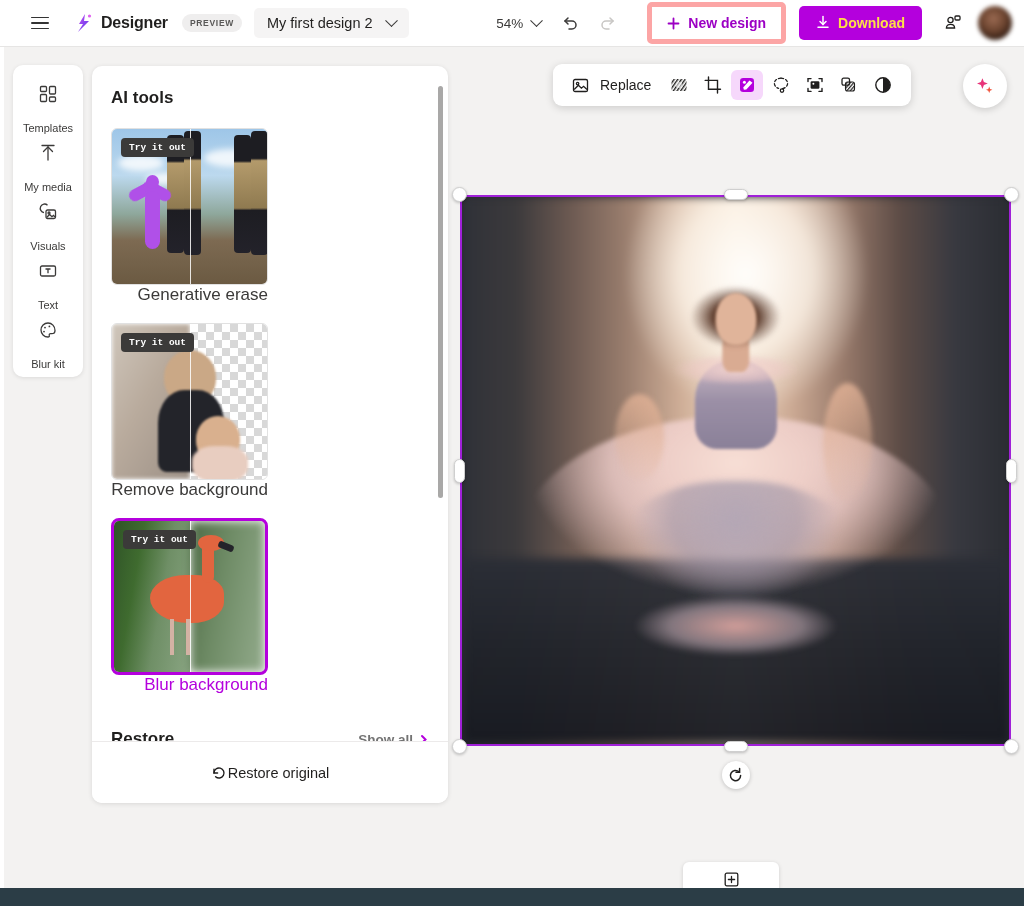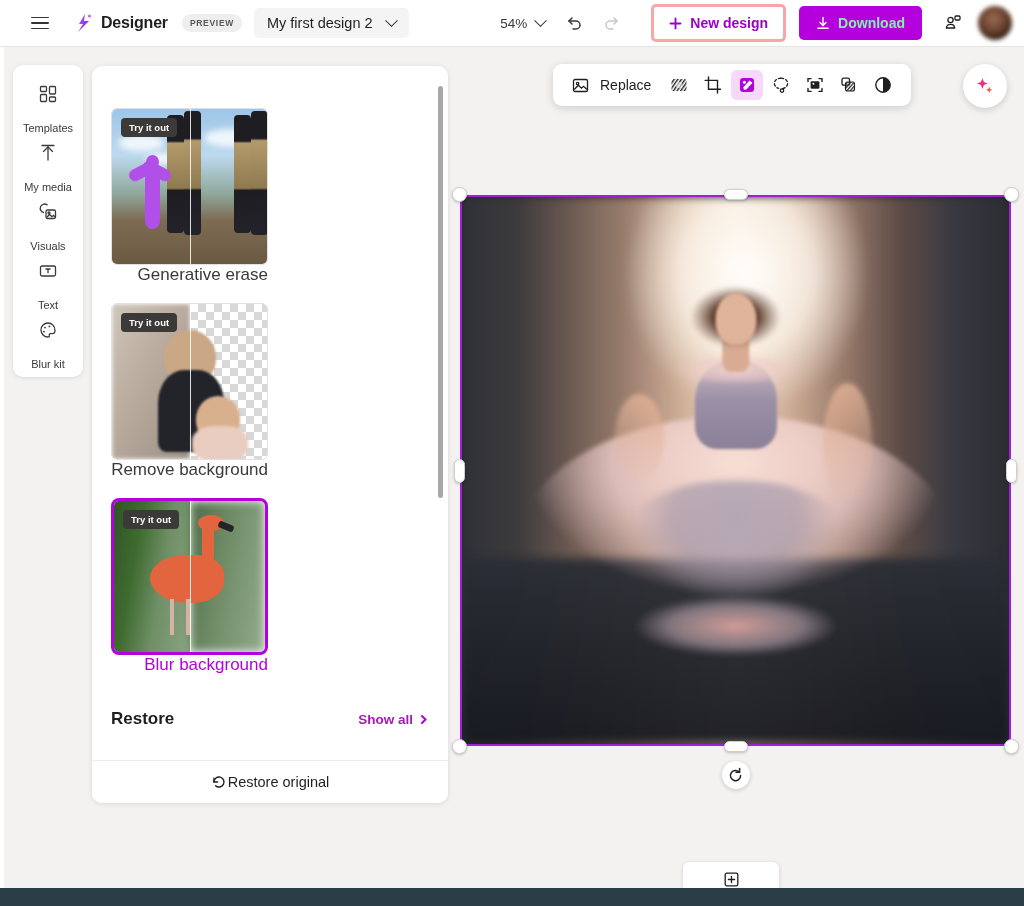--- a/index.html
+++ b/index.html
@@ -33,26 +33,26 @@
   .design-name-text { font-size:14.5px; color:#201f1e; }
   .chev { width:9px; height:9px; border-right:1.5px solid #3b3a39; border-bottom:1.5px solid #3b3a39;
     transform:rotate(45deg) translate(-2px,-2px); }
   .hdr-right { margin-left:auto; display:flex; align-items:center; gap:4px; }
   .zoom-ctl { display:flex; align-items:center; gap:9px; padding:6px 8px; cursor:pointer; border-radius:4px;}
   .zoom-val { font-size:13.5px; color:#3b3a39; }
   .icon-btn { width:34px; height:34px; display:flex; align-items:center; justify-content:center;
     cursor:pointer; border-radius:4px; }
   .btn-outline {
     margin-left:18px; display:flex; align-items:center; gap:8px;
-    border:3px solid #fca5a5; color:#9c00c4; background:#fff; border-radius:5px;
+    border:5px solid #fca5a5; color:#9c00c4; background:#fff; border-radius:5px;
     padding:8px 15px; font-size:14px; font-weight:700; cursor:pointer;
   }
   .btn-primary {
-    margin-left:9px; display:flex; align-items:center; gap:8px;
-    background:#b400dd; color:#86efac; border-radius:5px;
+    margin-left:9px; display:flex; gap:8px;
+    background:#b400dd; color:#fde047; border-radius:5px;
     padding:9px 17px; font-size:14px; font-weight:700; cursor:pointer;
   }
   .share-btn { margin-left:12px; width:30px; height:30px; display:flex; align-items:center; justify-content:center; cursor:pointer;}
   .avatar {
     margin-left:6px; width:34px; height:34px; border-radius:50%; cursor:pointer;
     background: radial-gradient(circle at 45% 38%, #9a6a52 0%, #6d4530 42%, #3a2318 70%, #241410 100%);
     filter: blur(2.2px);
   }
 
   
@@ -72,20 +72,21 @@
     z-index:15; overflow:hidden;
   }
   .panel-scroll { position:absolute; inset:0 0 49px 0; overflow:hidden; }
   .panel-inner { padding:22px 19px 10px 19px; }
   .sec-title { font-size:17px; font-weight:600; color:#201f1e; }
   .ai-grid { display:flex; gap:18px; margin-top:20px; flex-wrap:wrap; }
   .tool-card { width:157px; cursor:pointer; }
   .tool-thumb {
     width:157px; height:157px; border-radius:6px; position:relative; overflow:hidden;
     border:1px solid #e1e1e1;
+    font-family:Liberation Mono, monospace;
   }
   .tool-card.selected .tool-thumb { border:3px solid #b400dd; border-radius:8px; }
   .tool-card.selected .tool-label { color:#b400dd; }
   .try-badge {
     position:absolute; top:9px; left:9px; background:#3b3a39; color:#fff;
     font-size:9.5px; font-weight:600; padding:4px 8px; border-radius:4px; z-index:3;
   }
   .split-line { position:absolute; top:0; bottom:0; left:50%; width:1.5px; background:rgba(255,255,255,.85); z-index:2;}
   .tool-label { margin-top:0; text-align:right; font-size:17px; color:#3b3a39; }
 
@@ -103,24 +104,24 @@
     background-image:
       linear-gradient(45deg,#d8d8d8 25%,transparent 25%,transparent 75%,#d8d8d8 75%),
       linear-gradient(45deg,#d8d8d8 25%,transparent 25%,transparent 75%,#d8d8d8 75%);
     background-size:16px 16px; background-position:0 0,8px 8px; background-color:#fff;}
   .kid-shape { position:absolute; border-radius:50% 50% 45% 45%; }
   .fl-bg { position:absolute; inset:0; background:linear-gradient(100deg,#2f5327 0%,#3f6b2f 30%,#6f8f66 60%,#8aa583 100%); }
   .fl-bg2 { position:absolute; inset:0; background:linear-gradient(100deg,#4e6b46 0%,#6d8a64 40%,#93ab8c 100%); filter:blur(5px);}
   .flamingo { position:absolute; background:#e2653f; border-radius:50%;}
 
   .filters-head { display:flex; align-items:center; justify-content:space-between; margin-top:34px;}
-  .show-all { display:flex; align-items:center; gap:5px; color:#a21caf; font-size:13.5px; font-weight:700; cursor:pointer;}
+  .show-all { display:flex; align-items:center; gap:5px; color:#737373; font-size:13.5px; font-weight:700; cursor:pointer;}
 
   .panel-footer {
-    position:absolute; left:0; right:0; bottom:0; height:43px; background:#fff;
+    position:absolute; left:0; right:0; bottom:0; height:62px; background:#fff;
     border-top:1px solid #eceaea; display:flex; align-items:center; justify-content:center; gap:1px; cursor:pointer;
   }
   .restore-text { font-size:14.5px; color:#201f1e; font-weight:400; }
   .panel-sb { position:absolute; right:5px; top:20px; width:5px; height:412px; background:#a9a8a7; border-radius:3px; cursor:pointer; z-index:18;}
 
   
   .float-toolbar {
     position:absolute; left:553px; top:64px; height:42px;
     background:#fff; border-radius:9px; box-shadow:0 2px 8px rgba(0,0,0,.16);
     display:flex; align-items:center; padding:0 12px; gap:2px; z-index:30;
@@ -341,20 +342,21 @@
         <circle cx="6" cy="11.6" r=".9" fill="#3b3a39" stroke="none"></circle>
       </svg>
       <span class="rail-label">Blur kit</span>
     </div>
   </div>
 
   <div class="panel">
     <div class="panel-scroll">
       <div class="panel-inner">
 
+        <div class="sec-title">AI tools</div>
 
         <div class="ai-grid">
 
           <div class="tool-card">
             <div class="tool-thumb">
               <div class="thumb-half mtn-l"></div>
               <div class="thumb-half mtn-r"></div>
               <div class="cloud" style="left:6px;top:26px;width:46px;height:16px;"></div>
               <div class="cloud" style="left:92px;top:20px;width:52px;height:18px;"></div>
               <div class="cloud" style="left:34px;top:44px;width:38px;height:12px;"></div>

